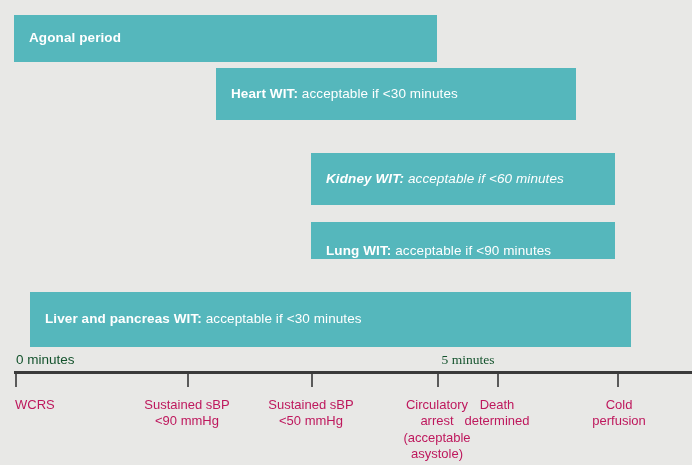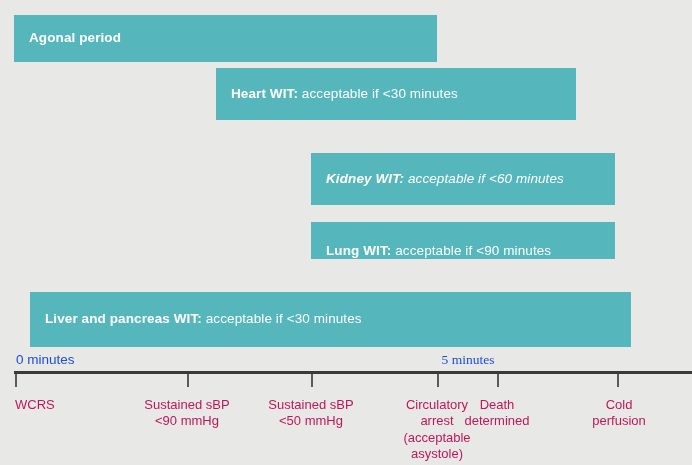--- a/index.html
+++ b/index.html
@@ -52,21 +52,21 @@
     position: absolute;
     top: 374px;
     width: 1.5px;
     height: 13px;
     background: #5a5a5a;
   }
 
   .axis-time {
     position: absolute;
     font-size: 13.5px;
-    color: #1d4ed8;
+    color: #14532d;
     white-space: nowrap;
   }
 
   .tick-label {
     position: absolute;
     top: 397px;
     font-size: 13px;
     color: #be185d;
     text-align: center;
     line-height: 1.25;

